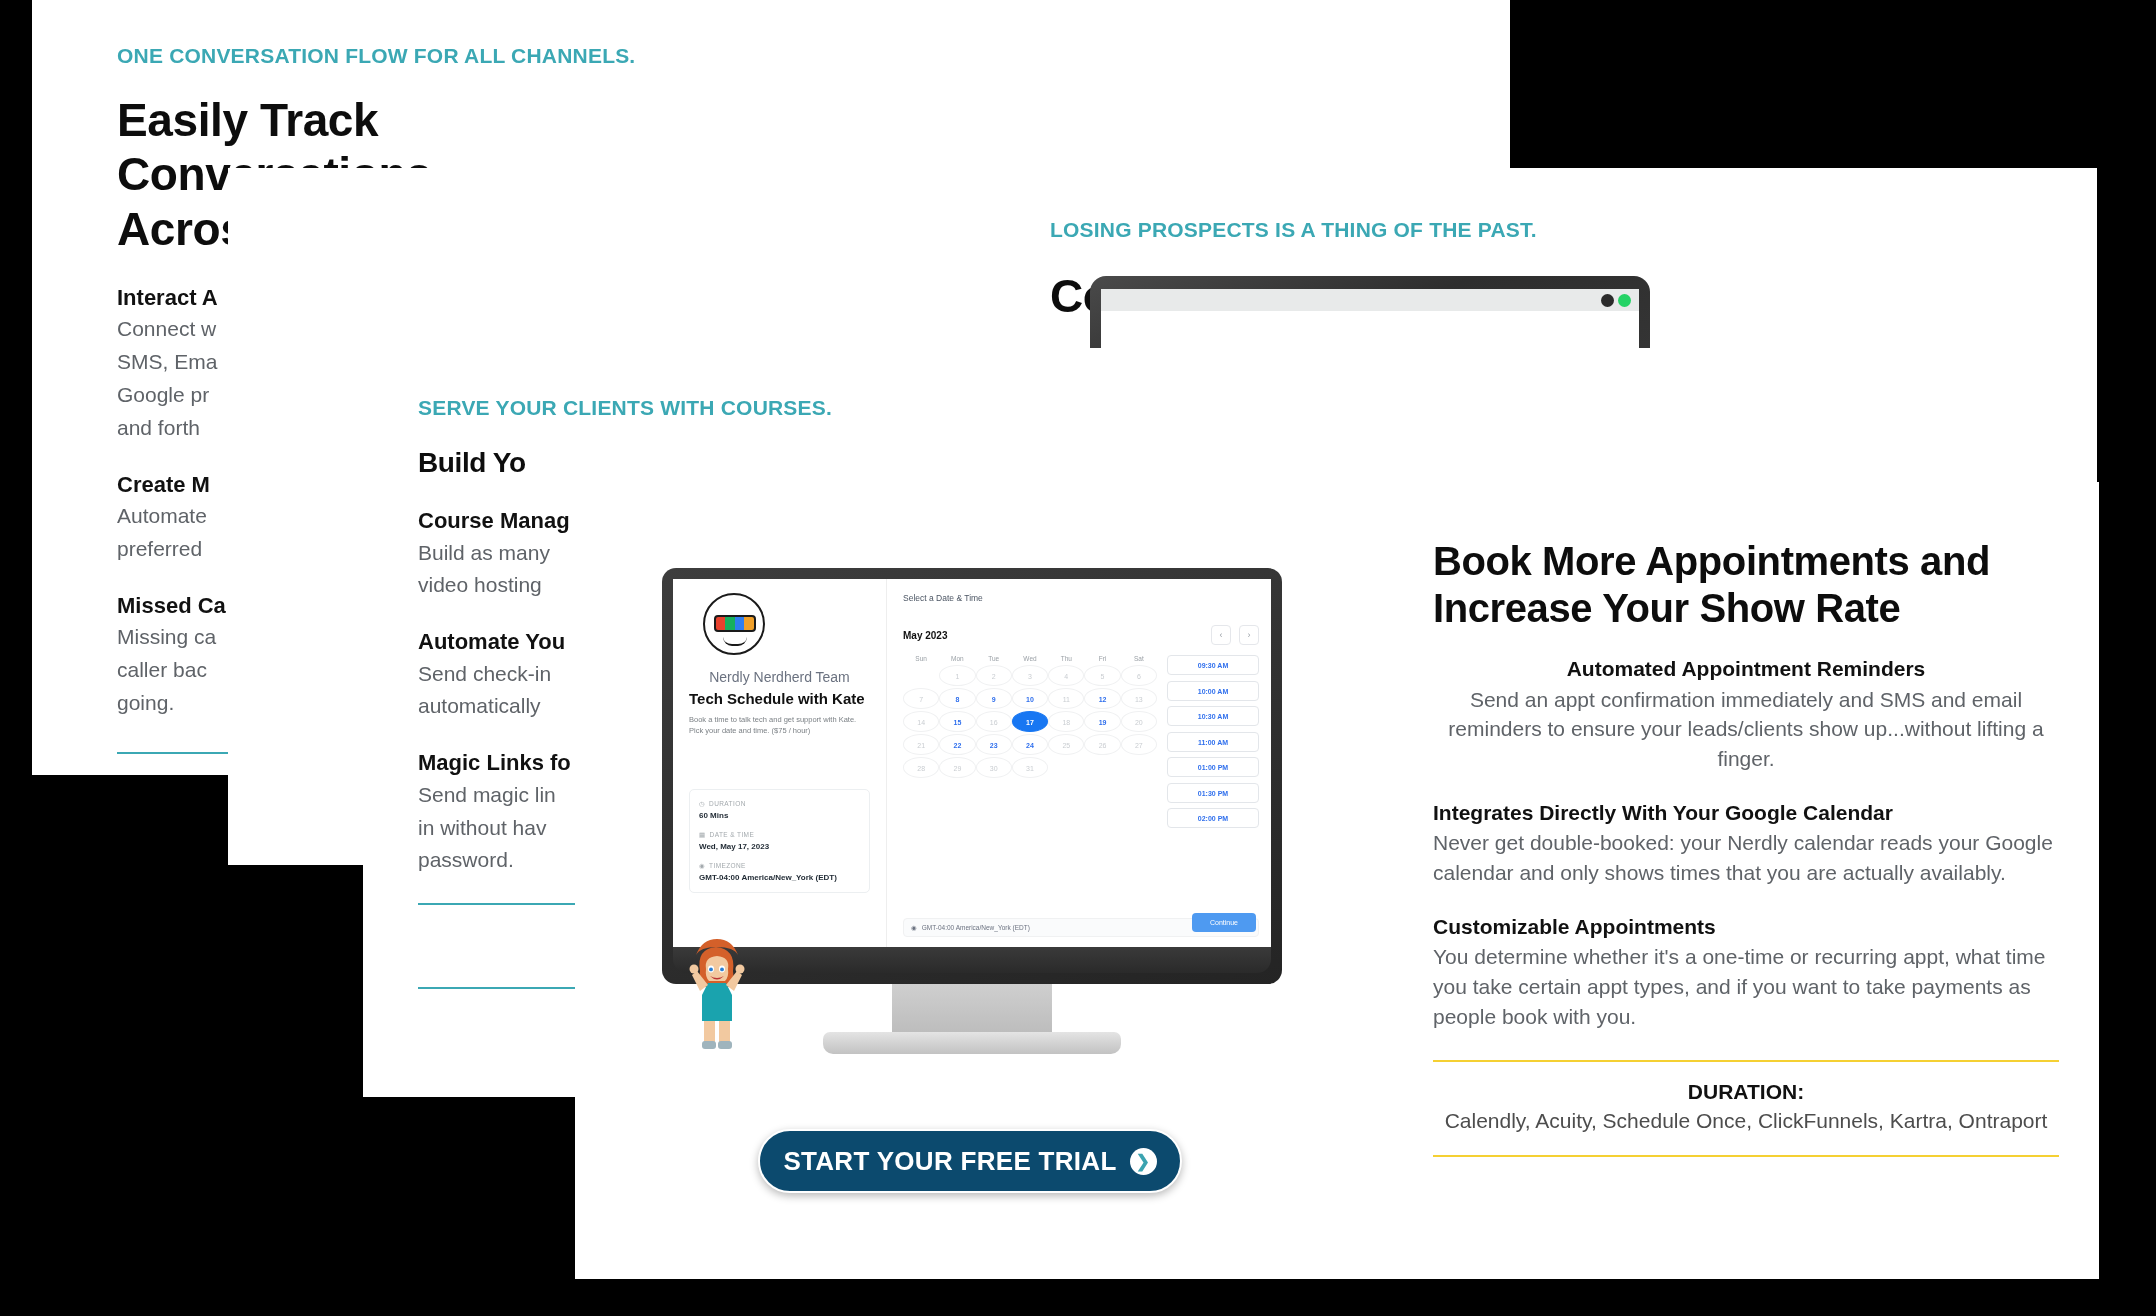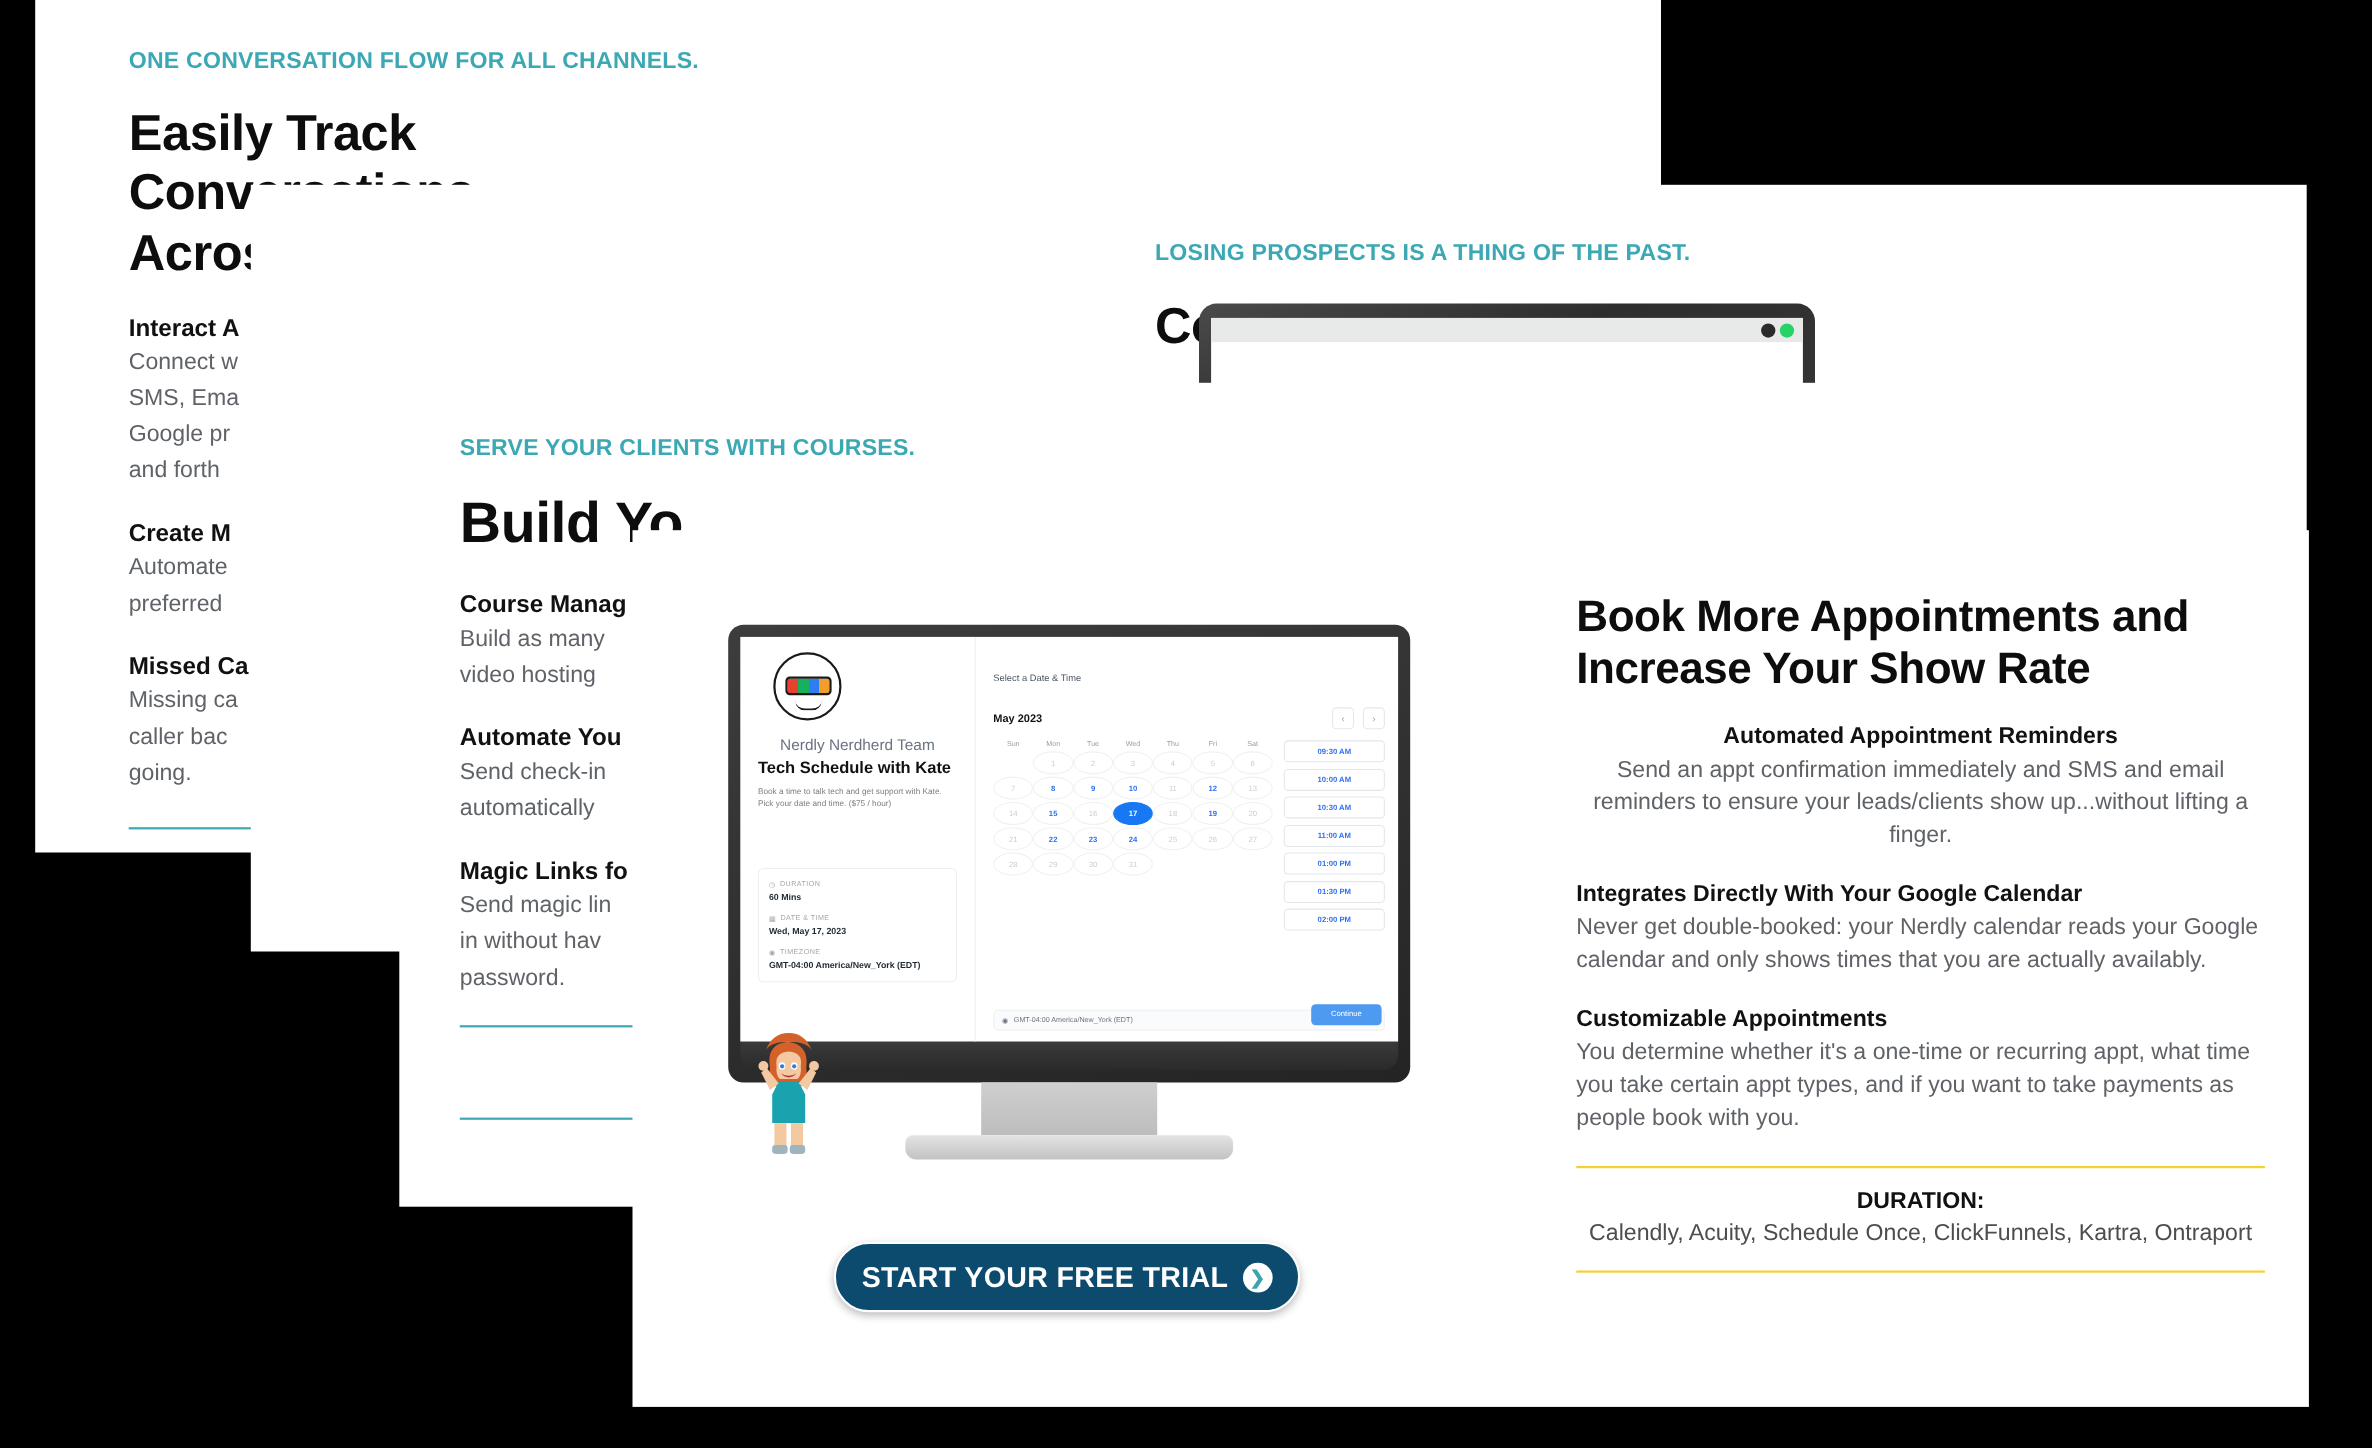--- a/index.html
+++ b/index.html
@@ -47,21 +47,21 @@
   #card2 { left:228px; top:168px; width:1869px; height:697px; }
   #card2 .pad { position:absolute; left:822px; top:50px; width:640px; }
   #card2 .eyebrow { font-size:21px; }
   #card2 .headline { font-size:46px; margin-top:27px; }
   #card2 .subtitle { font-size:24px; font-weight:bold; color:#111; margin-top:22px; }
 
   
   #card3 { left:363px; top:348px; width:1466px; height:749px; }
   #card3 .pad { position:absolute; left:55px; top:48px; width:430px; }
   #card3 .eyebrow { font-size:21px; }
-  #card3 .headline { font-size:52px; margin-top:26px; }
+  #card3 .headline { font-size:28px; margin-top:26px; }
   #card3 .feat-title { font-size:22px; margin-top:28px; }
   #card3 .feat-body  { font-size:21px; margin-top:3px; }
   #card3 .blk { margin-top:26px; }
 
   
   #card4 { left:575px; top:482px; width:1524px; height:797px; }
   #card4 .pad { position:absolute; left:858px; top:31px; width:626px; }
   #card4 .eyebrow { font-size:21px; }
   #card4 .headline { font-size:40px; margin-top:25px; }
   #card4 .feat-title { font-size:21px; margin-top:24px; }
@@ -150,21 +150,21 @@
   .avatar-c .sm { position:absolute; left:18px; top:42px; width:24px; height:9px;
      border-bottom:2px solid #1a1a1a; border-radius:0 0 14px 14px; }
   .cal-org { font-size:14px; color:#6b7280; margin-top:14px;text-align:center; }
   .cal-ttl { font-size:15px; font-weight:bold; color:#111; margin-top:5px; }
   .cal-desc { font-size:7.5px; color:#7b8085; margin-top:7px; line-height:1.5; }
   .cal-box { margin-top:52px; border:1px solid #eceff1; border-radius:5px; padding:10px 9px; }
   .cal-lbl { font-size:6.5px; color:#a3a9ad; letter-spacing:.4px; display:flex; gap:4px; align-items:center;}
   .cal-val { font-size:8px; font-weight:bold; color:#1f2933; margin-top:3px; }
   .cal-gap { margin-top:11px; }
 
-  .cal-right { flex:1; padding:32px 12px 10px 16px; display:flex; flex-direction:column; }
+  .cal-right { flex:1; padding:14px 12px 10px 16px; display:flex; flex-direction:column; }
   .cal-sel { font-size:8.5px; color:#4b5563; }
   .cal-mrow { display:flex; align-items:center; margin-top:22px; }
   .cal-month { font-size:10px; font-weight:bold; color:#111; }
   .cal-navs { margin-left:auto; display:flex; gap:8px; }
   .cal-navs div { width:20px; height:20px; border:1px solid #e5e7eb; border-radius:4px;
      display:flex; align-items:center; justify-content:center; color:#9aa0a6; font-size:9px; }
   .cal-body { display:flex; gap:10px; margin-top:10px; }
   .cal-grid { flex:1; }
   .cal-dow { display:grid; grid-template-columns:repeat(7,1fr); }
   .cal-dow span { font-size:6.5px; color:#9aa0a6; text-align:center; }

